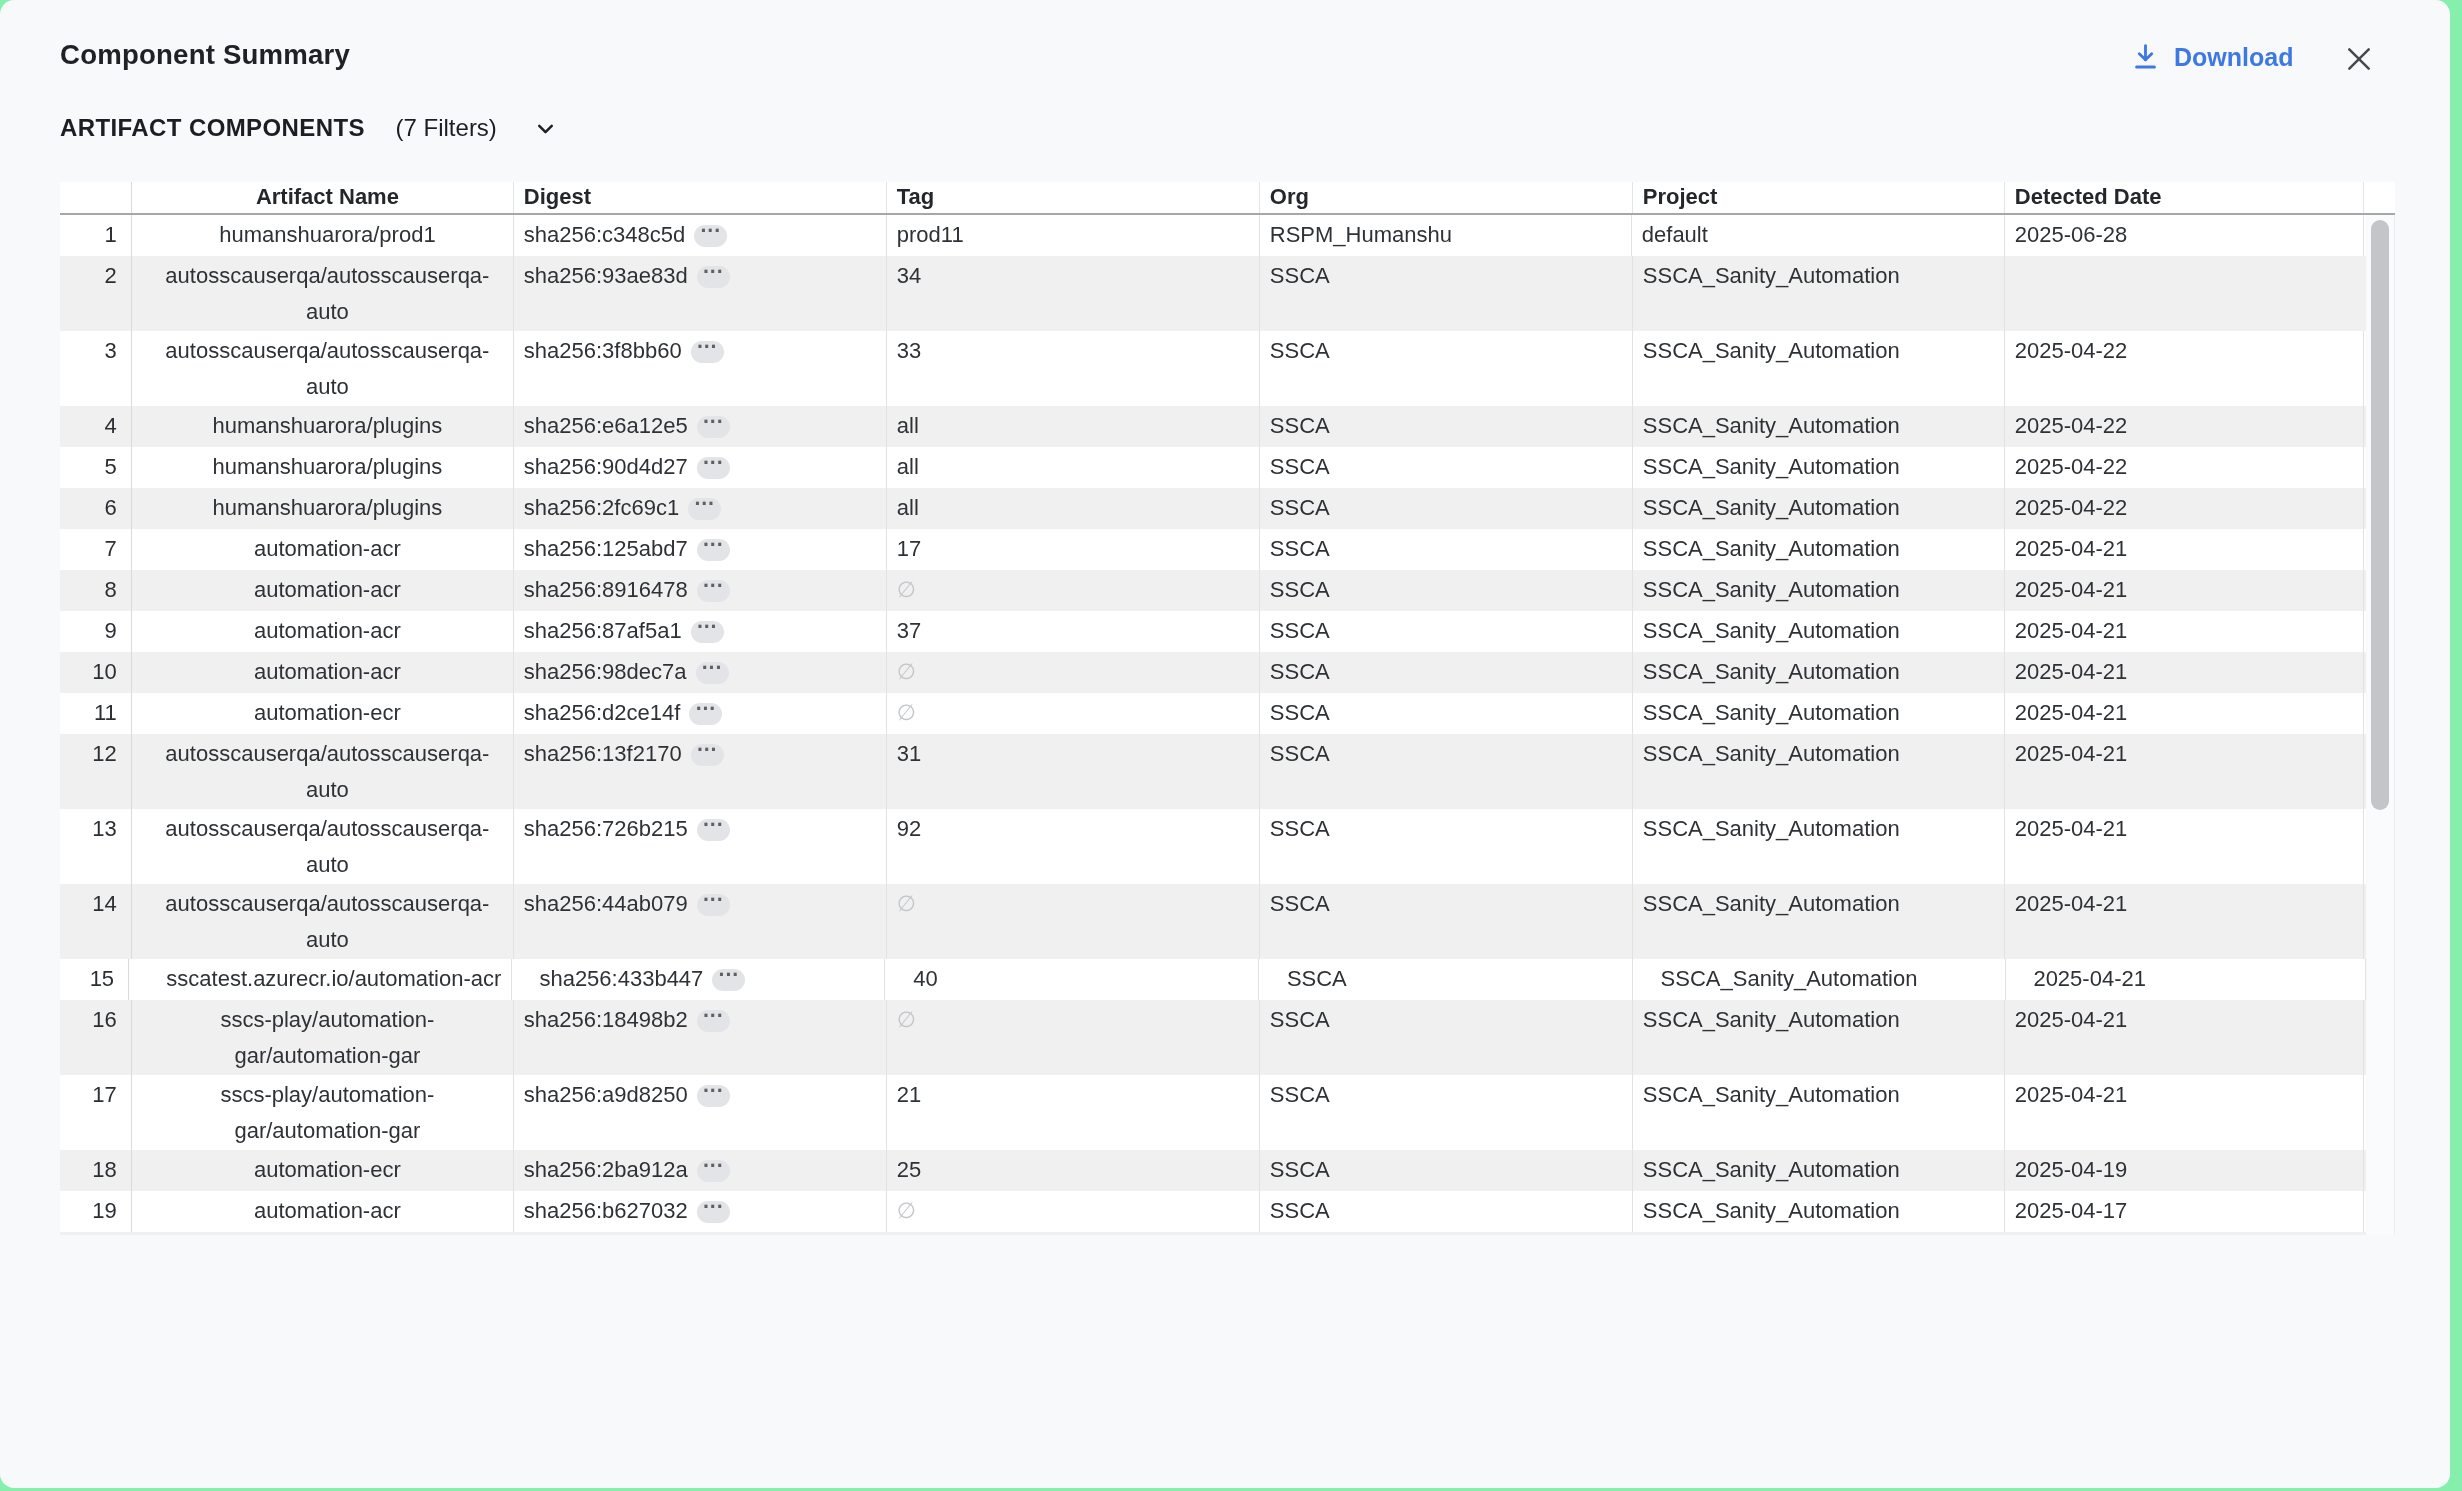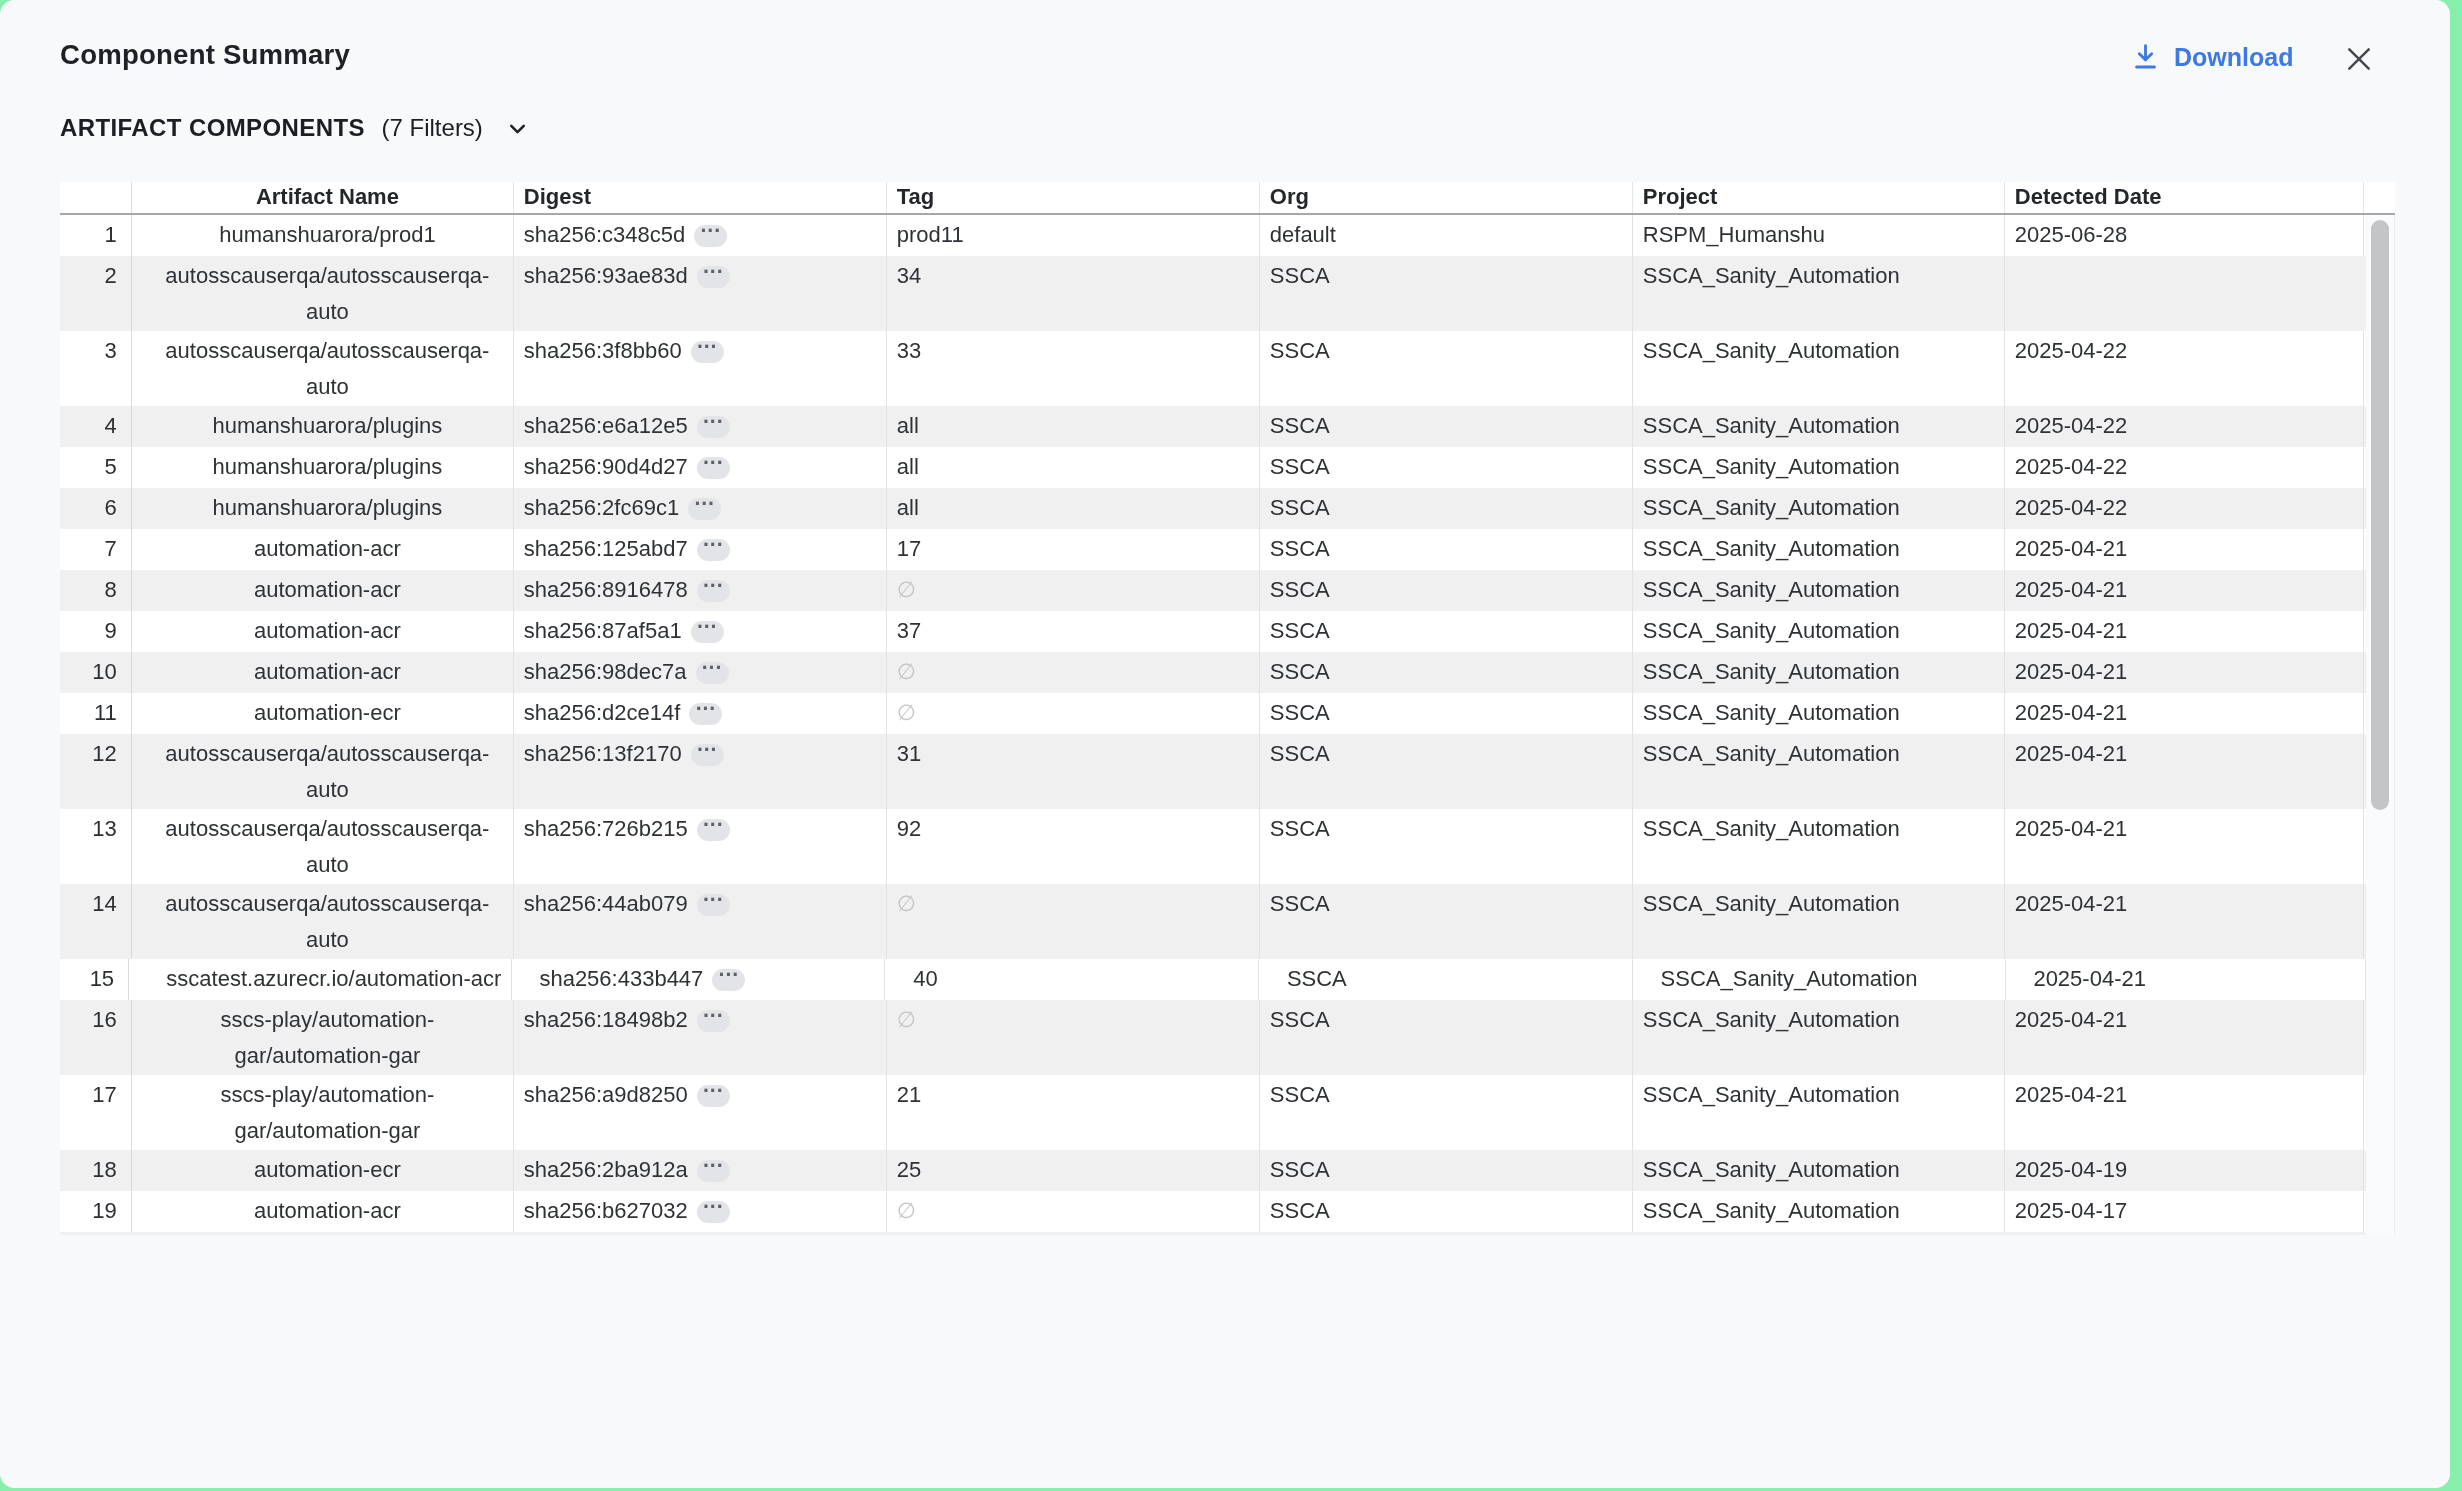--- a/index.html
+++ b/index.html
@@ -6,21 +6,21 @@
   #stage{position:relative;width:2462px;height:1492px;background:#86efac;overflow:hidden;}
   .modal{position:absolute;left:0;top:0;width:2450px;height:1488px;background:#f8f9fb;border-radius:14.2px;overflow:hidden;}
 
   
   .page-title{position:absolute;left:60px;top:39px;font-size:27.6px;font-weight:700;color:#1f2126;letter-spacing:0.2px;}
   .download-btn{position:absolute;left:2132px;top:43px;display:flex;align-items:center;gap:15px;cursor:pointer;}
   .download-btn .lbl{font-size:25px;font-weight:700;color:#3d78e3;}
   .close-btn{position:absolute;left:2341px;top:41px;width:36px;height:36px;display:flex;align-items:center;justify-content:center;cursor:pointer;}
 
   
-  .section-hdr{position:absolute;left:60px;top:114px;display:flex;align-items:center;gap:13px;color:#1b1e23;}
+  .section-hdr{position:absolute;left:60px;top:114px;display:flex;align-items:center;gap:27px;color:#1b1e23;}
   .section-hdr .sec-label{font-size:24px;font-weight:700;letter-spacing:0.4px;}
   .section-hdr .sec-filters{font-size:24px;font-weight:400;margin-left:3.6px;}
   .section-hdr .chev{margin-left:9px;display:flex;align-items:center;}
 
   
   .table-wrap{position:absolute;left:60px;top:182px;width:2335px;height:1053px;overflow:hidden;}
   .thead{display:flex;height:33px;background:#ffffff;border-bottom:2.7px solid #a4a8ab;box-sizing:border-box;}
   .th{font-size:22px;font-weight:700;color:#23272b;line-height:29px;padding-left:9.8px;box-sizing:border-box;border-right:0.9px solid #e3e4e6;white-space:nowrap;overflow:hidden;}
   .th.c0{border-right:0.9px solid #d9dadc;}
   .tbody{position:relative;width:2306px;}
@@ -88,22 +88,22 @@
         <div class="th c6">Detected Date</div>
       </div>
       <div class="tbody" id="tbody">
           <div class="tr" style="height: 41px;">
             <div class="td num c0">1</div>
             <div class="td c1">humanshuarora/prod1</div>
             <div class="td c2">sha256:c348c5d<span class="digest-chip">
                 <span class="dots">...</span>
               </span></div>
             <div class="td c3">prod11</div>
+            <div class="td c5">RSPM_Humanshu</div>
             <div class="td c4">default</div>
-            <div class="td c5">RSPM_Humanshu</div>
             <div class="td c6">2025-06-28</div>
           </div>
           <div class="tr stripe" style="height: 75px;">
             <div class="td num c0">2</div>
             <div class="td c1">autosscauserqa/autosscauserqa-<br>auto</div>
             <div class="td c2">sha256:93ae83d<span class="digest-chip">
                 <span class="dots">...</span>
               </span></div>
             <div class="td c3">34</div>
             <div class="td c4">SSCA</div>

